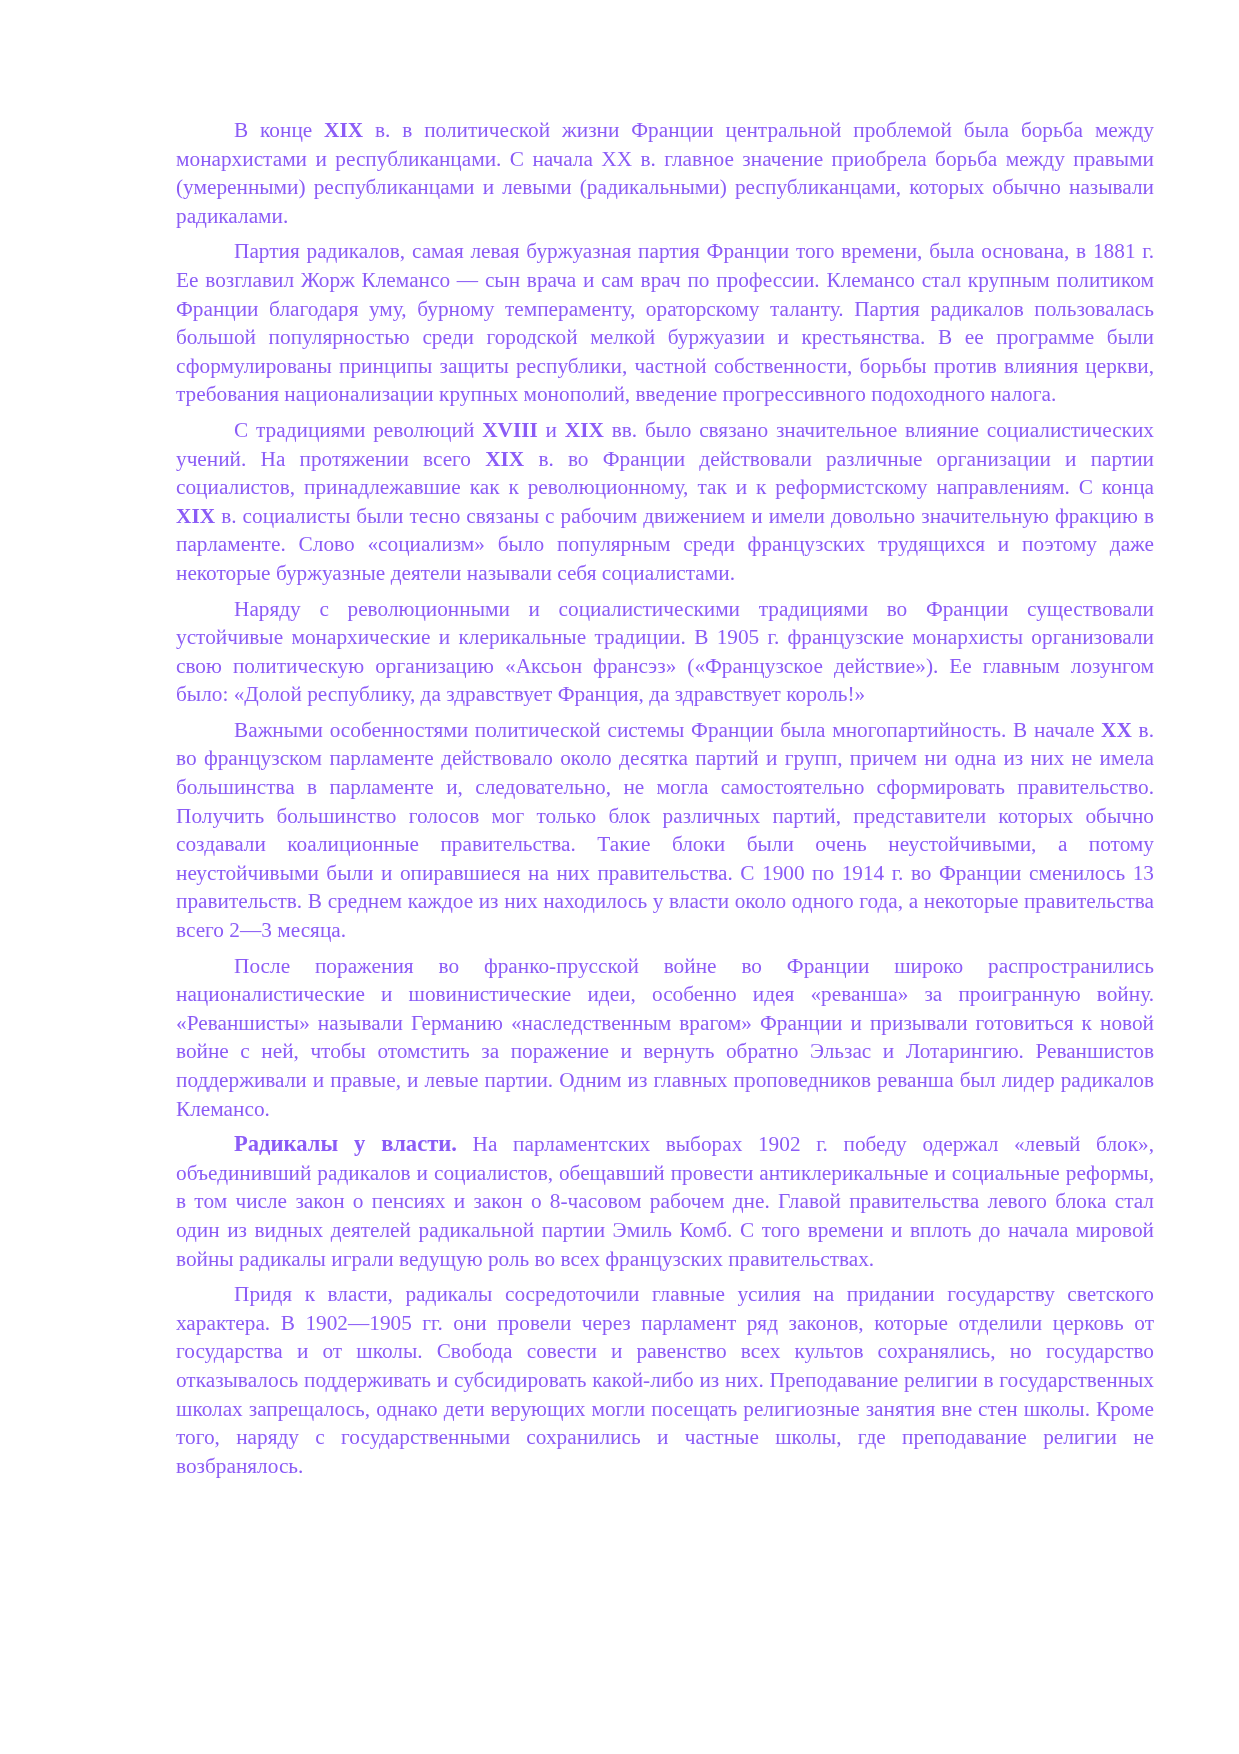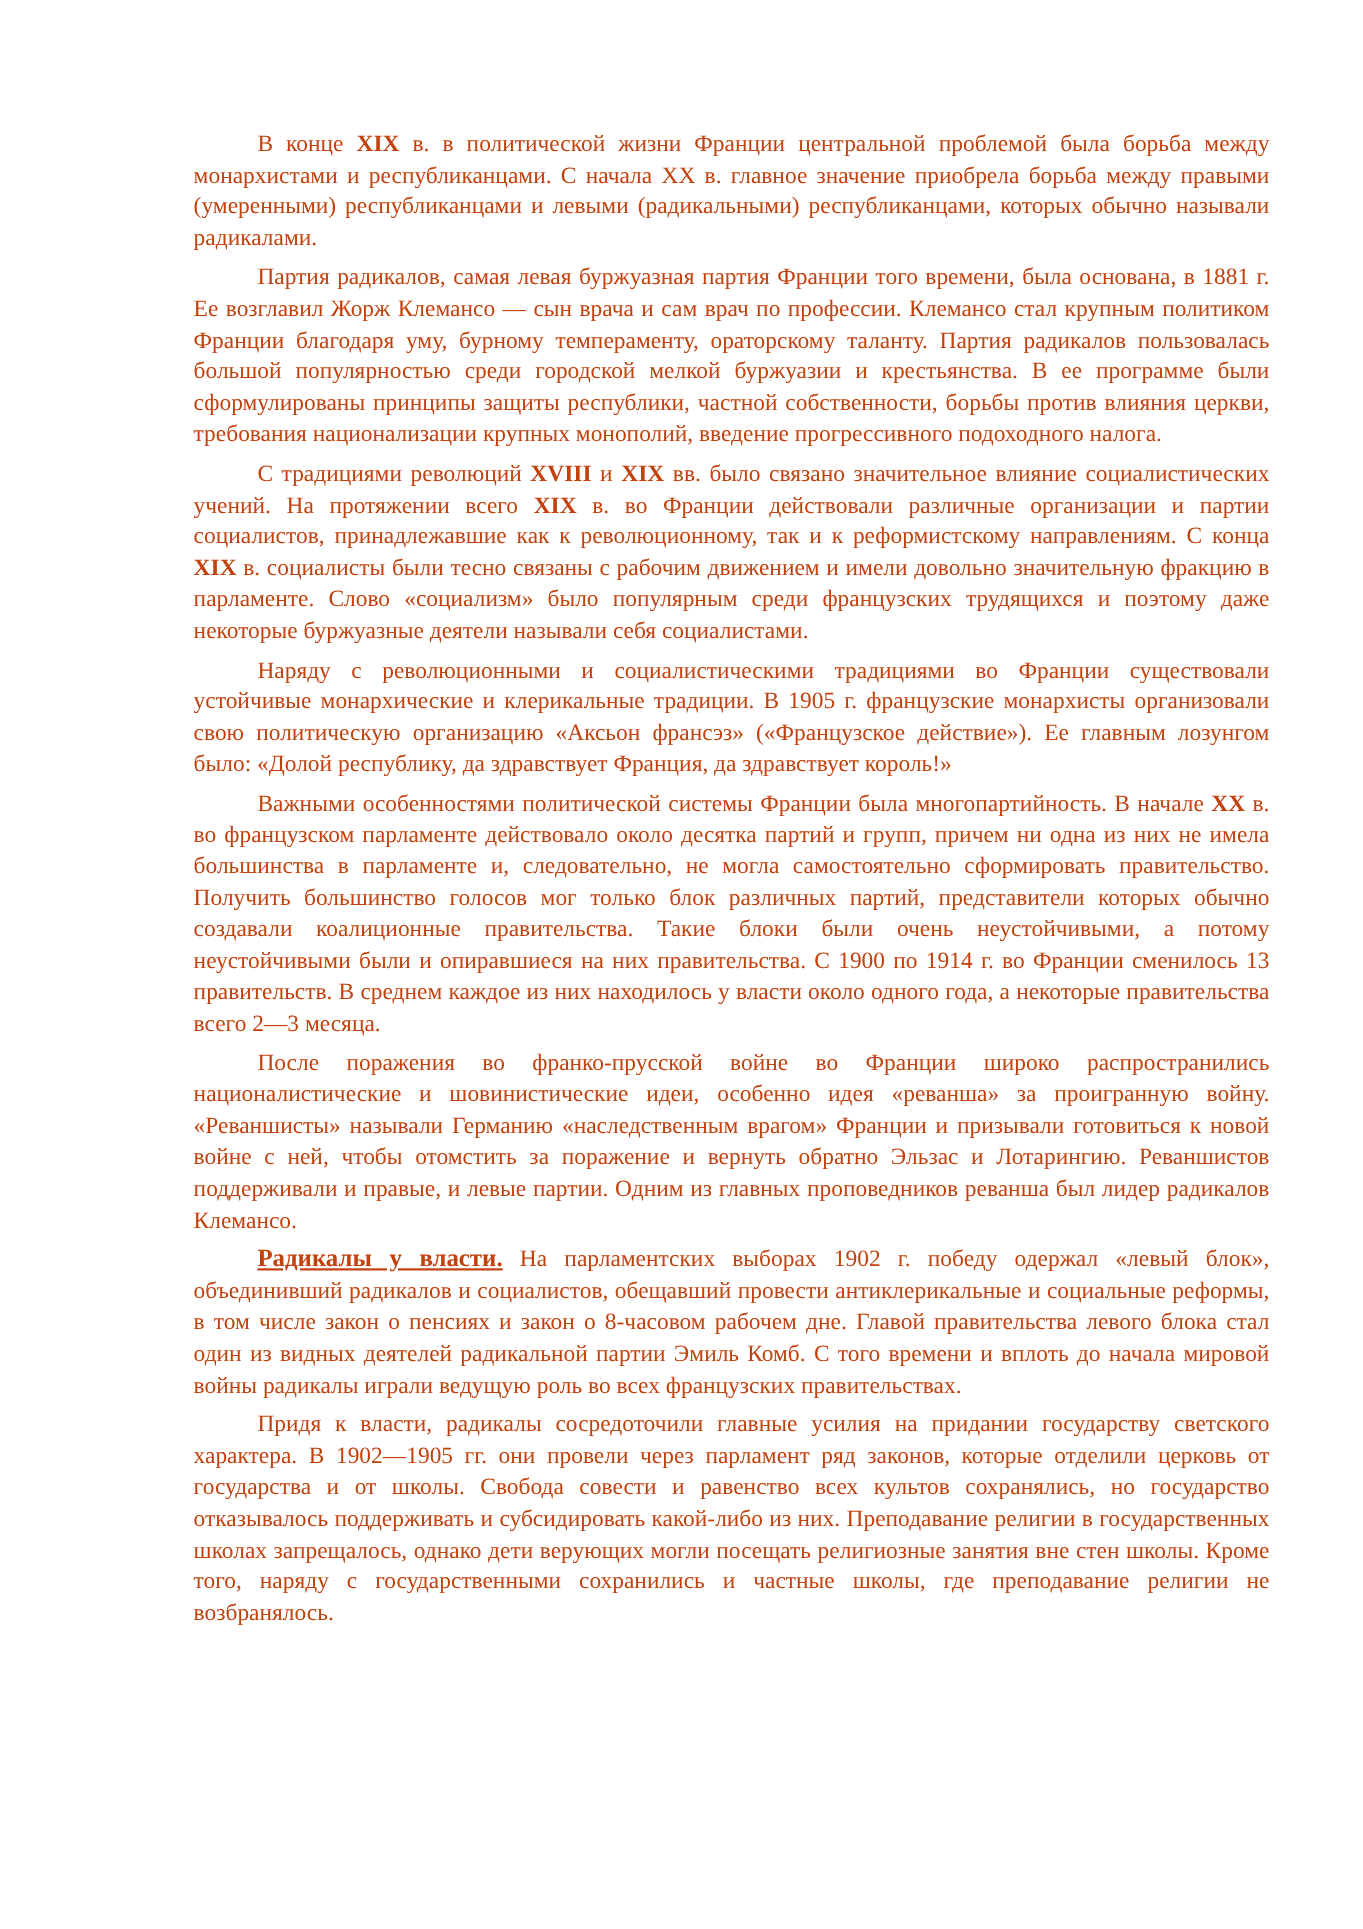--- a/index.html
+++ b/index.html
@@ -14,34 +14,33 @@
       overflow: hidden;
     }
     .page {
       position: absolute;
       left: 176px;
       top: 116px;
       width: 978px;
       font-family: "Liberation Serif", "DejaVu Serif", serif;
       font-size: 21.3px;
       line-height: 28.6px;
-      color: #c2410c;
+      color: #8b5cf6;
       text-align: justify;
     }
     .page p {
       margin: 0 0 7px 0;
       text-indent: 58px;
     }
     b.roman {
       font-weight: bold;
     }
     .heading-run {
       font-weight: bold;
       font-size: 22.6px;
-      text-decoration: underline;
     }
   </style>
 </head>
 <body>
 
 <div class="page">
   <p>
     <span>В конце </span><b class="roman">XIX</b><span> в. в политической жизни Франции центральной проблемой была борьба между монархистами и республиканцами. С начала XX в. главное значение приобрела борьба между правыми (умеренными) республиканцами и левыми (радикальными) республиканцами, которых обычно называли радикалами.</span>
   </p>
   <p>

